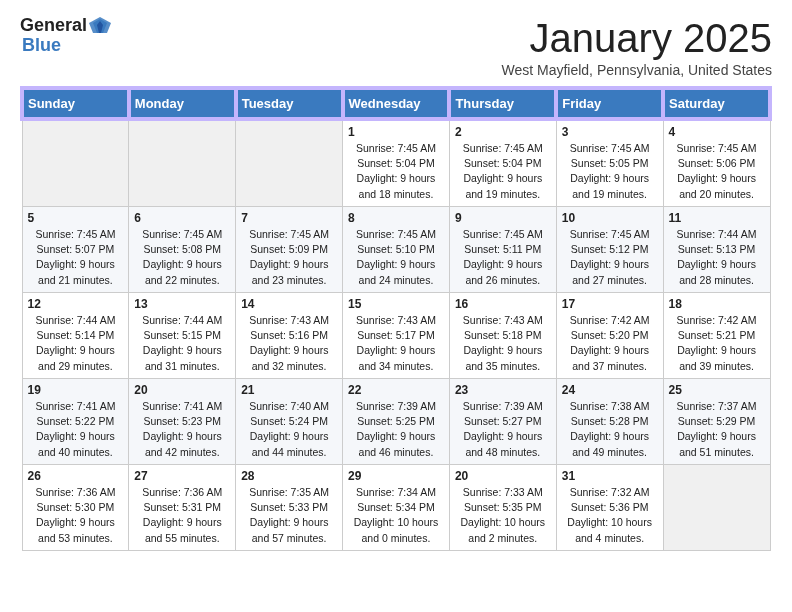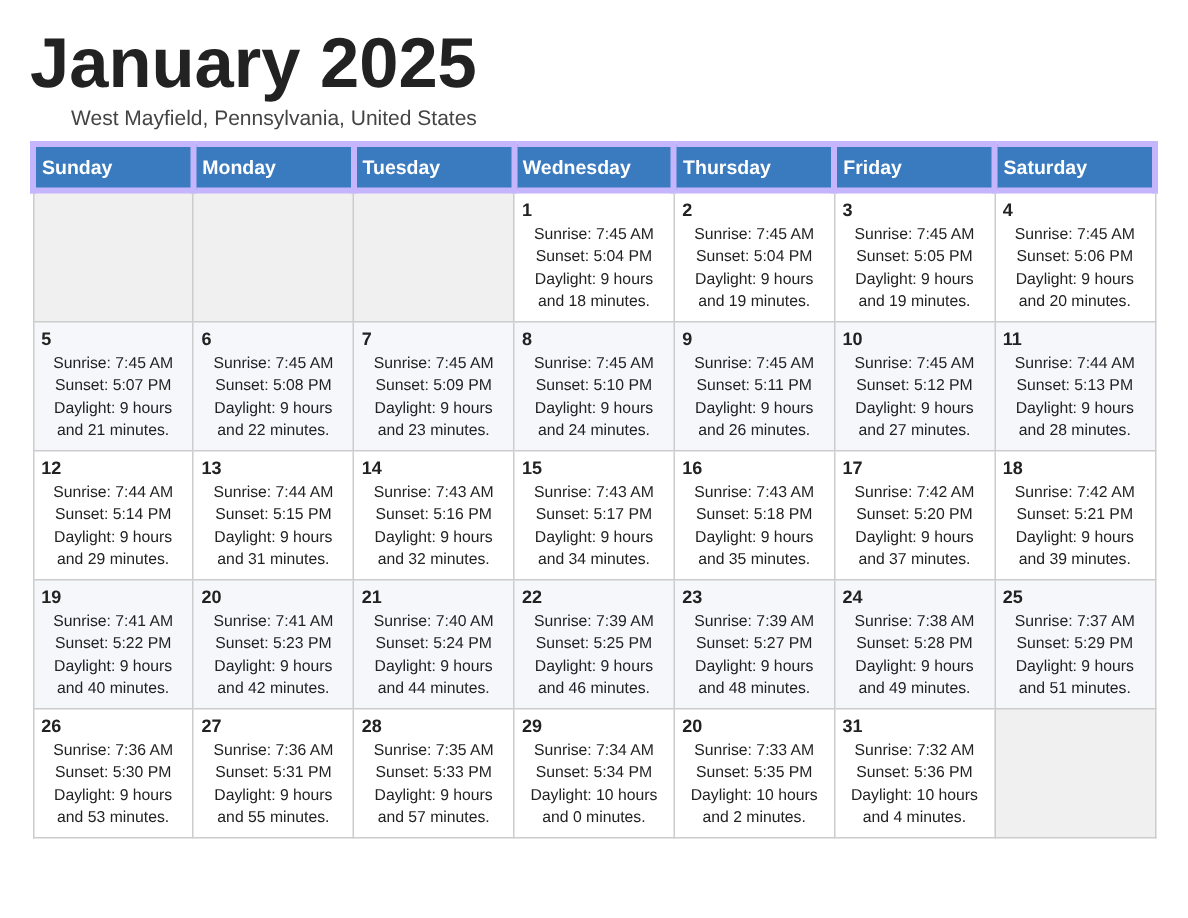--- a/index.html
+++ b/index.html
@@ -28,22 +28,22 @@
     .logo-text {
       font-size: 18px;
       font-weight: bold;
       color: #222;
       line-height: 1.1;
     }
     .title-block {
       text-align: right;
     }
     .cal-title {
-      font-size: 47px;
-      font-weight: bold;
+      font-size: 40px;
+      font-weight: normal;
       color: #222;
       line-height: 1.1;
     }
     .cal-subtitle {
       font-size: 14px;
       color: #444;
       margin-top: 2px;
     }
     table {
       width: 100%;
@@ -86,20 +86,33 @@
     }
     .empty-cell {
       background: #f0f0f0 !important;
     }
   </style>
 </head>
 <body>
 
 <div class="page">
   <div class="header">
+    <div class="logo">
+      <div style="display:flex;flex-direction:column;line-height:1.15">
+        <div style="display:flex;align-items:center;">
+          <span class="logo-text">General</span>
+          <svg width="22" height="20" viewBox="0 0 22 20" style="margin-left:2px;margin-top:-2px;">
+            <polygon points="4,18 18,18 22,8 11,2 0,8" fill="#3a7abf" opacity="0.85"></polygon>
+            <polygon points="8,18 14,18 18,8 11,4 4,8" fill="#3a7abf"></polygon>
+            <polygon points="10,18 12,18 14,10 11,6 8,10" fill="#2255a0"></polygon>
+          </svg>
+        </div>
+        <span class="logo-text" style="color:#3a7abf;margin-left:2px;">Blue</span>
+      </div>
+    </div>
     <div class="title-block">
       <div class="cal-title">January 2025</div>
       <div class="cal-subtitle">West Mayfield, Pennsylvania, United States</div>
     </div>
   </div>
 
   <table>
     <thead>
       <tr>
       <th>Sunday</th>

